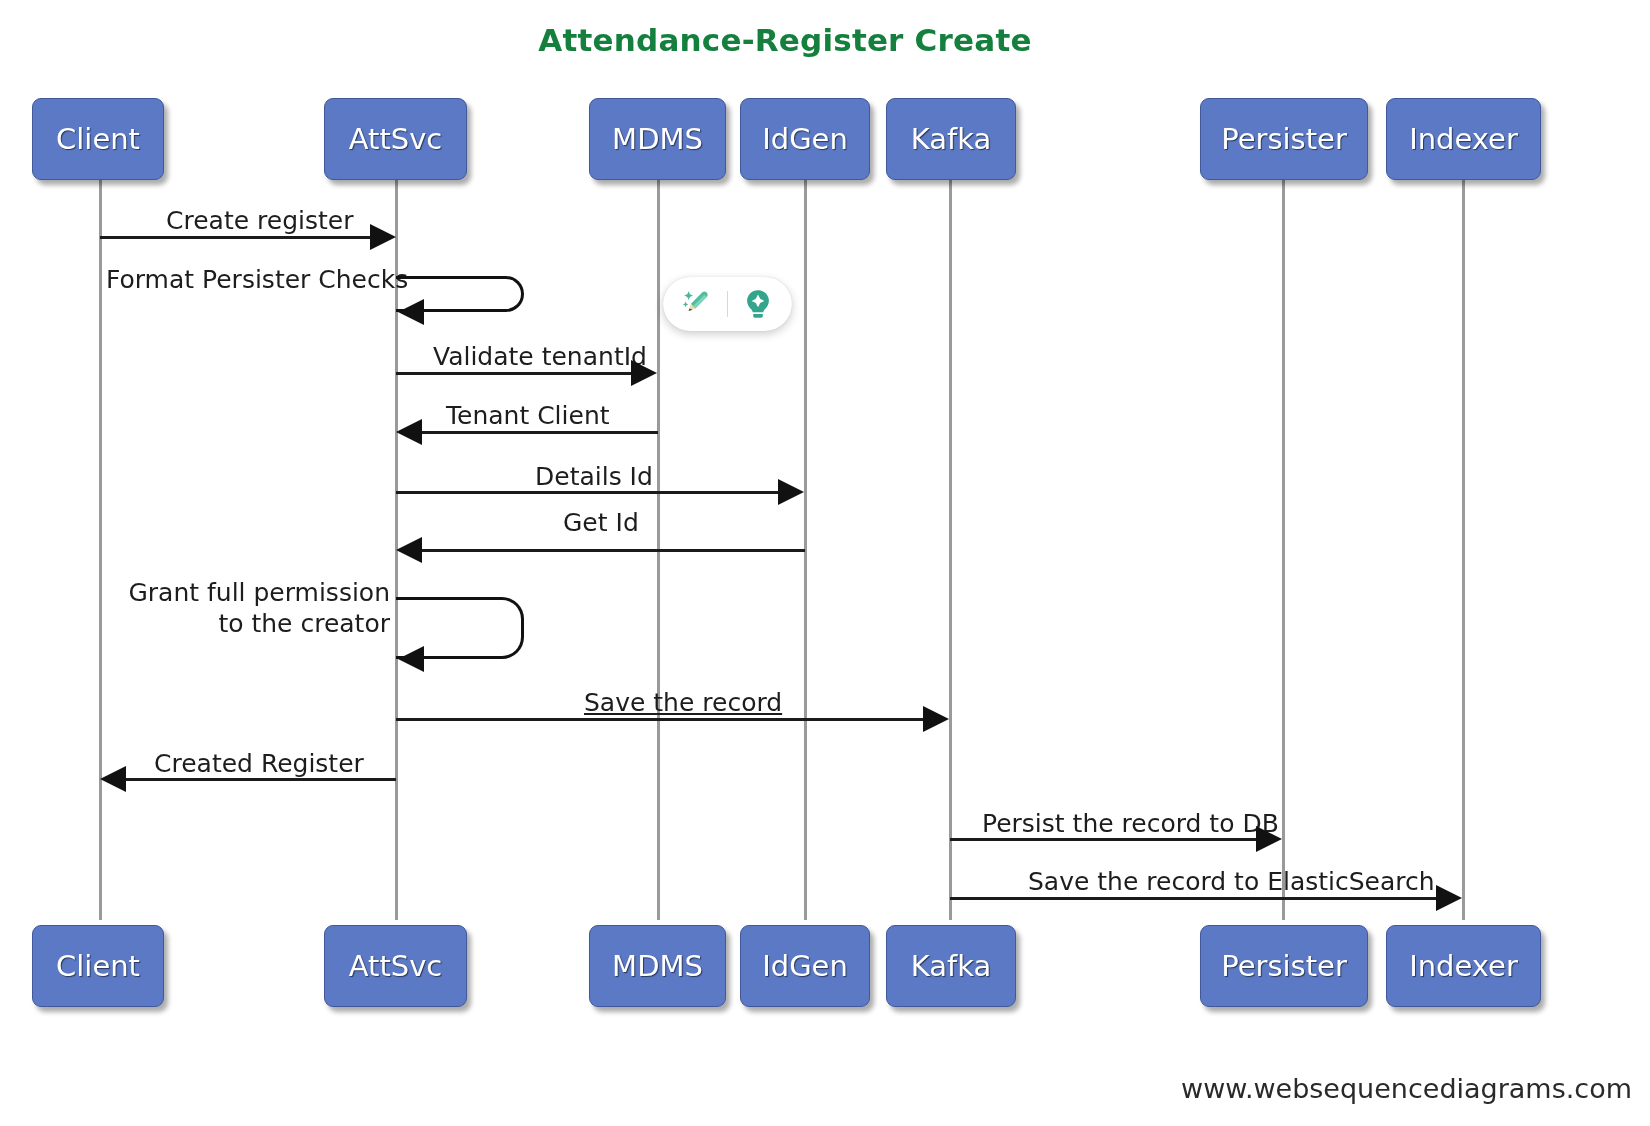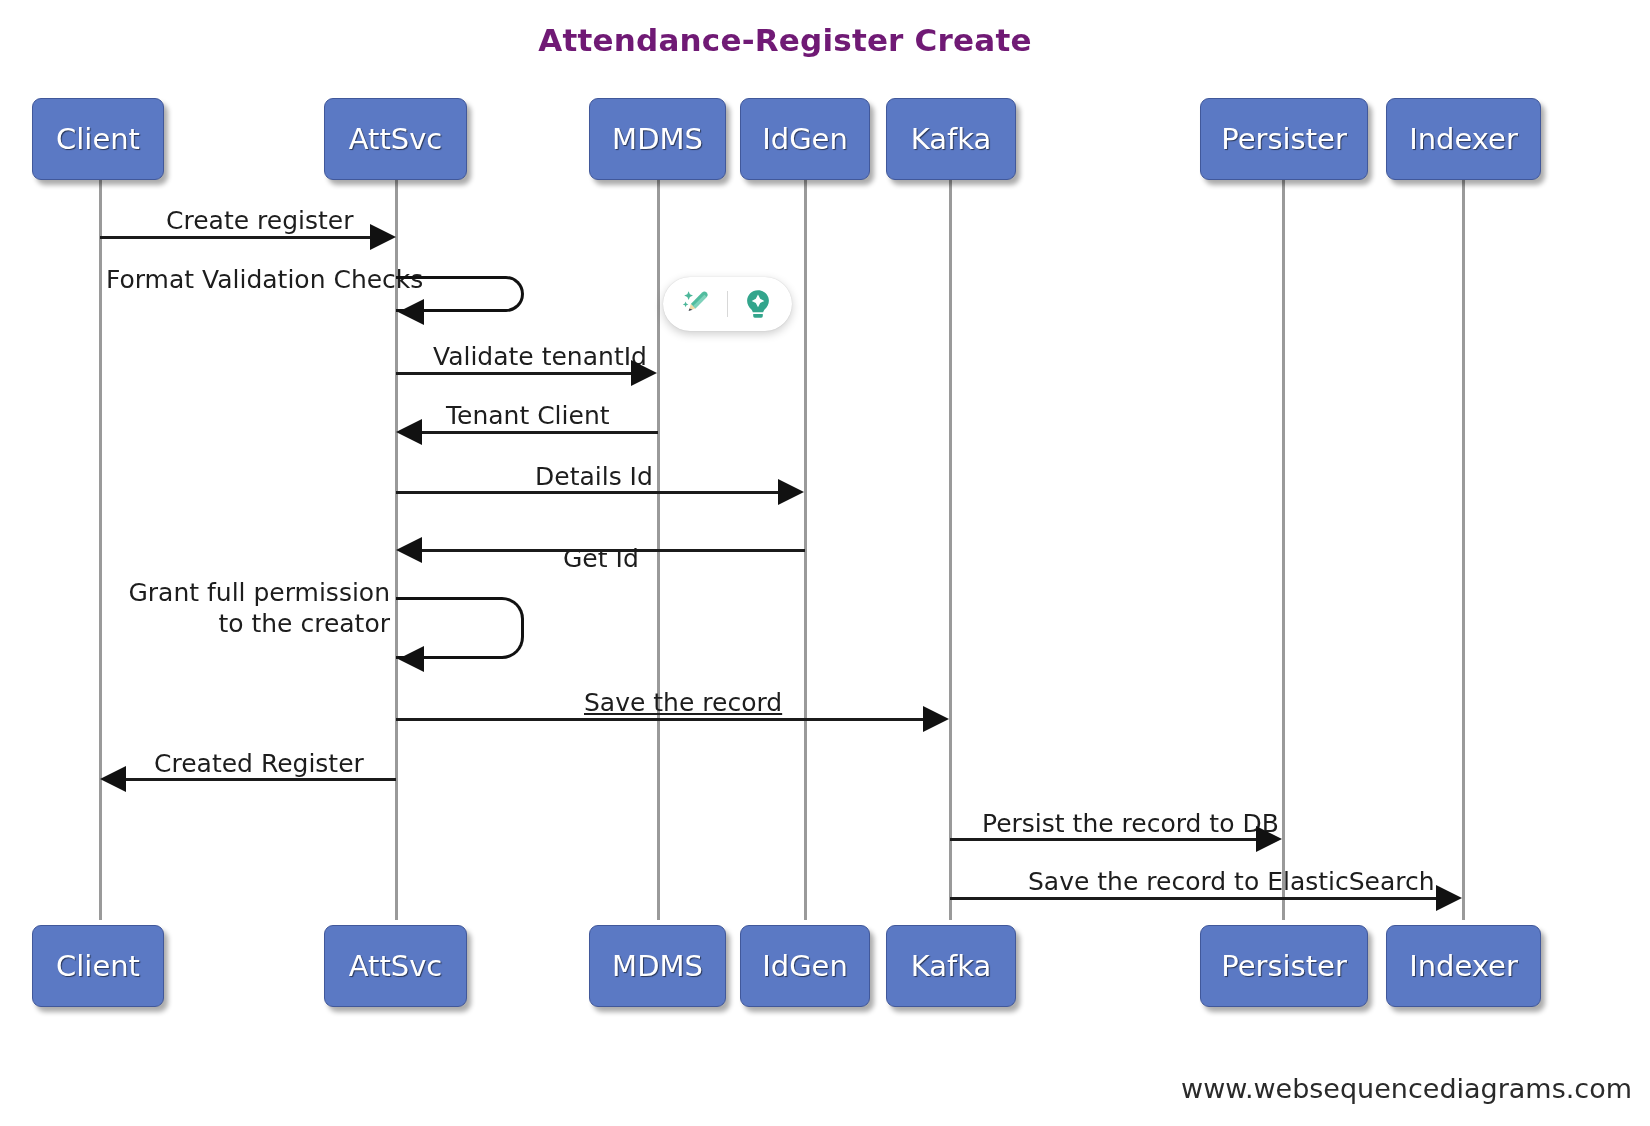--- a/index.html
+++ b/index.html
@@ -19,21 +19,21 @@
   }
   
   .diagram-title {
     position: absolute;
     left: 0;
     top: 22px;
     width: 1570px;
     text-align: center;
     font-size: 31px;
     font-weight: bold;
-    color: #701a75;
+    color: #15803d;
     letter-spacing: 0.2px;
     white-space: nowrap;
   }
   
   .participant {
     position: absolute;
     box-sizing: border-box;
     background: #5B79C4;
     border: 1px solid #41589a;
     border-radius: 9px;
@@ -162,37 +162,37 @@
     <span>Persister</span>
   </div>
   <div class="participant" style="left:1386px; top:98px; width:155px;">
     <span>Indexer</span>
   </div>
 
   <div class="msg-label" style="left:166px; top:206px;">Create register</div>
   <div class="msg-line" style="left:100px; top:236px; width:272px;"></div>
   <div class="arrow-head right" style="left:370px; top:224px;"></div>
 
-  <div class="msg-label" style="left:106px; top:265px;">Format Validation Checks</div>
+  <div class="msg-label" style="left:106px; top:265px;">Format Persister Checks</div>
   <div class="self-loop" style="left:396px; top:276px; width:128px; height:36px;"></div>
   <div class="arrow-head left" style="left:398px; top:299px;"></div>
 
   <div class="msg-label" style="left:433px; top:342px;">Validate tenantId</div>
   <div class="msg-line" style="left:396px; top:372px; width:236px;"></div>
   <div class="arrow-head right" style="left:631px; top:360px;"></div>
 
   <div class="msg-label" style="left:446px; top:401px;">Tenant Client</div>
   <div class="msg-line" style="left:422px; top:431px; width:236px;"></div>
   <div class="arrow-head left" style="left:396px; top:419px;"></div>
 
   <div class="msg-label" style="left:535px; top:462px;">Details Id</div>
   <div class="msg-line" style="left:396px; top:491px; width:383px;"></div>
   <div class="arrow-head right" style="left:778px; top:479px;"></div>
 
-  <div class="msg-label" style="left:563px; top:544px;text-align:center;">Get Id</div>
+  <div class="msg-label" style="left:563px; top:508px;text-align:center;">Get Id</div>
   <div class="msg-line" style="left:422px; top:549px; width:383px;"></div>
   <div class="arrow-head left" style="left:396px; top:537px;"></div>
 
   <div class="msg-label two-line" style="left:110px; top:578px; width:280px;text-align:right;">Grant full permission
 to the creator</div>
   <div class="self-loop" style="left:396px; top:597px; width:128px; height:62px;"></div>
   <div class="arrow-head left" style="left:398px; top:646px;"></div>
 
   <div class="msg-label" style="left:584px; top:688px;text-decoration:underline;">Save the record</div>
   <div class="msg-line" style="left:396px; top:718px; width:528px;"></div>

